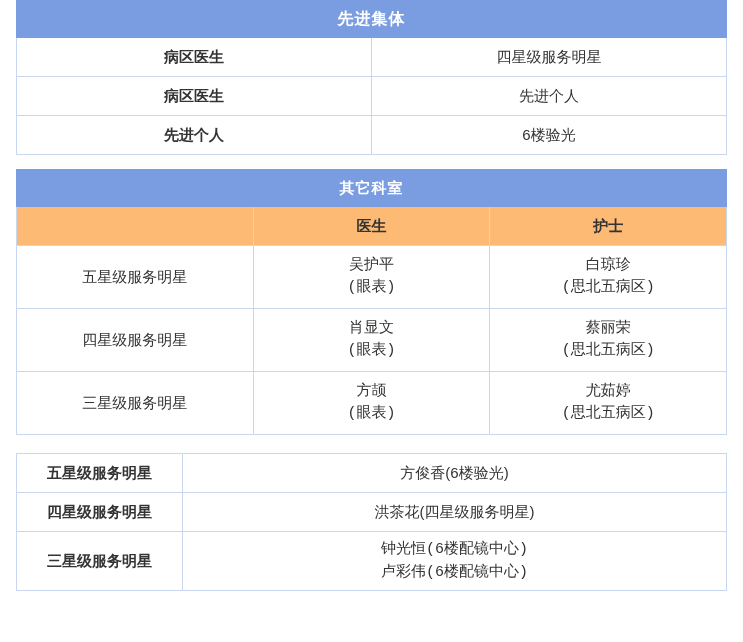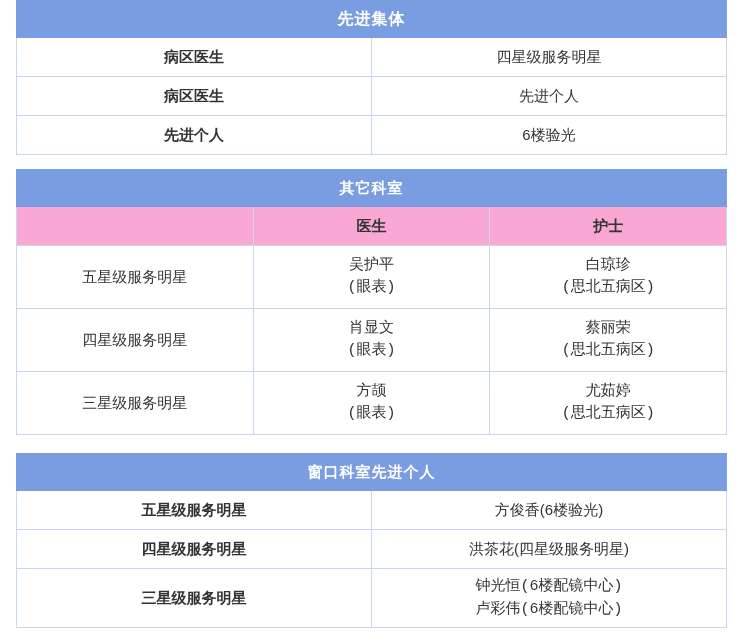--- a/index.html
+++ b/index.html
@@ -40,21 +40,21 @@
     font-weight: bold;
     font-size: 16px;
     height: 36px;
     border: 1px solid #7a9ce0;
     letter-spacing: 1px;
   }
   .subhdr td {
     font-weight: bold;
     font-size: 15px;
     height: 38px;
-    background: #f9a8d4;
+    background: #fdba74;
   }
   .row-1 td {
     height: 38px;
   }
   .row-2 td {
     height: 62px;
     line-height: 1.5;
   }
   .row-3 td {
     height: 58px;
@@ -147,23 +147,20 @@
         <span class="cell-line">(思北五病区)</span>
       </td>
     </tr>
   </tbody>
     </table>
 
   <div class="gap"></div>
 
   <table class="sec3">
     <tbody>
-        <tr class="hdr">
-      <td colspan="2">窗口科室先进个人</td>
-    </tr>
     <tr class="row-1">
       <td class="col-label-a">五星级服务明星</td>
       <td>方俊香(6楼验光)</td>
     </tr>
     <tr class="row-1">
       <td class="col-label-a">四星级服务明星</td>
       <td>洪茶花(四星级服务明星)</td>
     </tr>
     <tr class="row-3">
       <td class="col-label-a">三星级服务明星</td>

